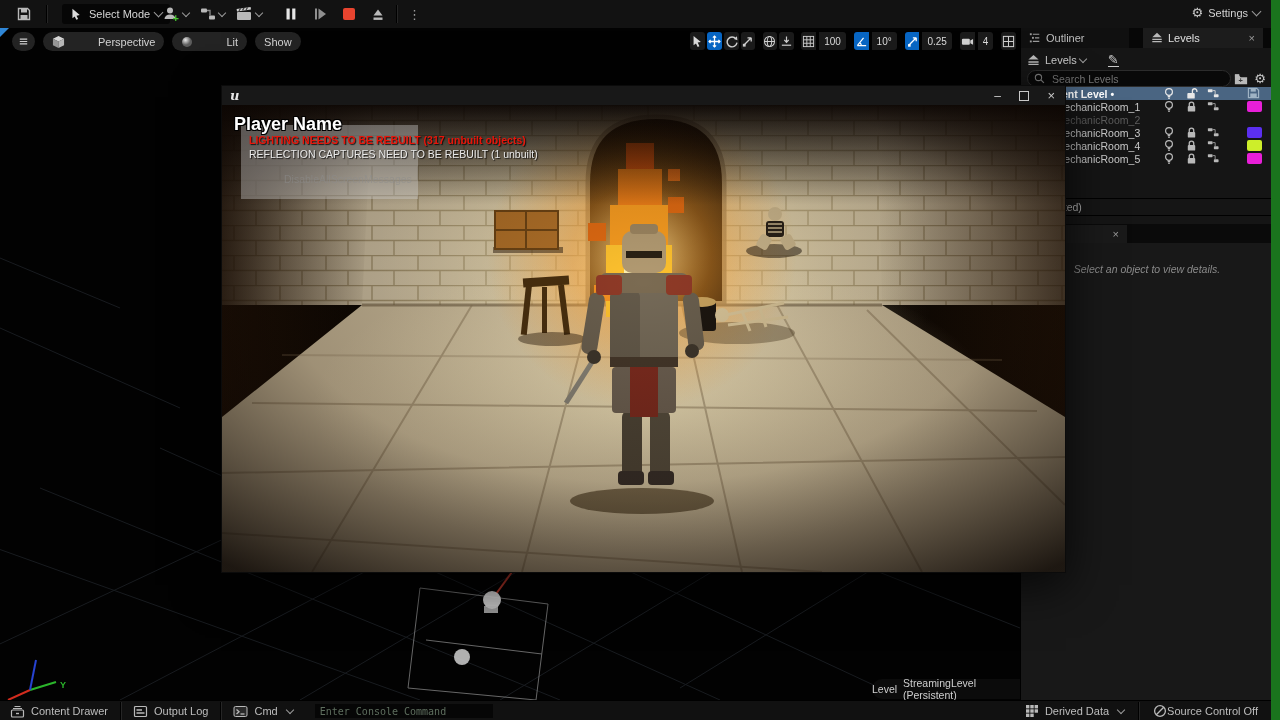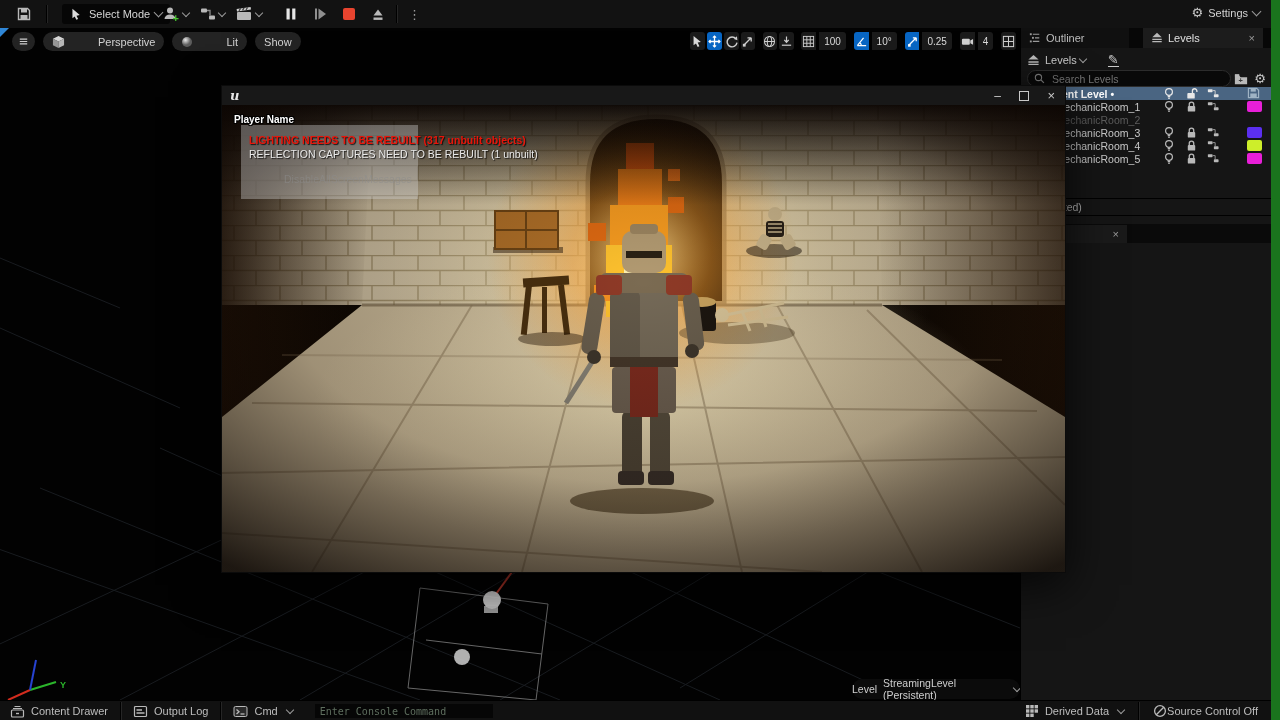--- a/index.html
+++ b/index.html
@@ -15,40 +15,40 @@
   .tb-sep{width:1px;height:18px;background:#000;box-shadow:1px 0 0 #262626;}
   #selectmode{background:#060606;border-radius:3px;height:20px;padding:0 8px;color:#d6d6d6;}
   
   #viewport{left:0;top:28px;width:1020px;height:672px;background:#020202;overflow:hidden;}
   .pill{background:rgba(38,38,38,.92);border-radius:10px;height:19px;display:flex;align-items:center;padding:0 9px;color:#d2d2d2;gap:28px;}
   .vt-btn{width:19px;height:18px;background:#1b1b1b;border-radius:3px;display:flex;align-items:center;justify-content:center;}
   .vt-btn.active{background:#0866c4;}
   .vt-val{height:18px;background:#1b1b1b;border-radius:0 3px 3px 0;display:flex;align-items:center;padding:0 5px;color:#dadada;font-size:10px;margin-left:1px;}
   .vt-join{border-radius:3px 0 0 3px;}
   #vp-corner{left:0;top:28px;width:0;height:0;border-top:9px solid #2f86d6;border-right:9px solid transparent;}
-  #level-pill{left:852px;top:651px;width:168px;height:20px;background:rgba(12,12,12,.95);border-radius:10px;display:flex;align-items:center;justify-content:center;color:#cfcfcf;font-size:10.5px;}
+  #level-pill{left:872px;top:651px;width:168px;height:20px;background:rgba(12,12,12,.95);border-radius:10px;display:flex;align-items:center;justify-content:center;color:#cfcfcf;font-size:10.5px;}
   
   #rightpanel{left:1020px;top:28px;width:252px;height:692px;background:#151515;border-left:1px solid #000;}
   .tabbar{left:0;top:0;width:252px;height:20px;background:#070707;display:flex;}
   .tab{height:20px;display:flex;align-items:center;padding:0 8px;color:#bdbdbd;text-align:center;}
   .tab.inactive{background:#101010;}
   .tab.active{background:#1c1c1c;color:#e0e0e0;}
   .lv-row{height:13px;display:flex;align-items:center;position:relative;font-size:10.5px;color:#c9c9c9;}
   .lv-row .nm{position:absolute;left:6px;white-space:nowrap;}
   .lv-ic{position:absolute;top:0px;}
   .chip{position:absolute;left:226px;top:1px;width:15px;height:11px;border-radius:2px;}
   .lv-row.sel{background:#4a6582;color:#fff;font-weight:bold;}
   .lv-row.gray{color:#5d5d5d;}
   #searchbox{background:#090909;border:1px solid #2c2c2c;border-radius:9px;height:15px;display:flex;align-items:center;padding:0 6px;color:#6f6f6f;}
   #details-body{font-style:italic;color:#8a8a8a;}
   
   #preview{left:221px;top:85px;width:845px;height:488px;background:#000;border:1px solid #0b0b0b;box-sizing:border-box;box-shadow:0 12px 44px rgba(0,0,0,.75);z-index:5;}
   #pv-title{height:19px;background:#181818;display:flex;align-items:center;position:relative;color:#b5b5b5;font-size:10.5px;}
   #pv-content{position:relative;width:843px;height:467px;overflow:hidden;background:#0a0602;}
-  .hud-name{font-size:10px;font-weight:bold;color:#fff;text-shadow:1px 1px 0 #000,-1px 1px 0 #000,1px -1px 0 #000,-1px -1px 0 #000;}
+  .hud-name{font-size:18px;font-weight:bold;color:#fff;text-shadow:1px 1px 0 #000,-1px 1px 0 #000,1px -1px 0 #000,-1px -1px 0 #000;}
   .warn{font-size:10.5px;font-weight:bold;text-shadow:1px 1px 1px rgba(0,0,0,.8);white-space:nowrap;}
   
   #statusbar{left:0;top:700px;width:1280px;height:20px;background:#111;border-top:1px solid #000;z-index:6;display:flex;align-items:center;color:#bdbdbd;}
   #console-input{width:168px;height:14px;background:#060606;border:none;outline:none;font-family:"DejaVu Sans Mono",monospace;font-size:10px;color:#8fa08f;padding:0 5px;}
   #console-input::placeholder{color:#5e6e5e;}
   #greenstrip{left:1271px;top:0;width:9px;height:720px;background:#1a741d;z-index:9;}
   .icg{display:inline-flex;align-items:center;justify-content:center;}
 </style>
 </head>
 <body>
@@ -457,20 +457,23 @@
     <div class="abs" style="left:0;top:170px;width:252px;height:16px;border-top:1px solid #000;border-bottom:1px solid #000;display:flex;align-items:center;">
       <span style="margin-left:6px;color:#b0b0b0;font-size:10.5px;">(1 selected)</span>
     </div>
 
     <div class="abs" style="left:0;top:196px;width:252px;height:19px;background:#0a0a0a;">
       <div class="abs" style="left:20px;top:1px;width:86px;height:18px;background:#1a1a1a;display:flex;align-items:center;justify-content:flex-end;padding-right:8px;box-sizing:border-box;">
         <span style="color:#9a9a9a;font-size:11px;">×</span>
       </div>
     </div>
 
+    <div class="abs" style="left:0;top:215px;width:252px;height:477px;background:#181818;">
+      <div id="details-body" style="text-align:center;margin-top:20px;font-size:10.5px;">Select an object to view details.</div>
+    </div>
   </div>
 
   <div id="preview" class="abs">
     <div id="pv-title">
       <span style="margin-left:8px;font-family:'DejaVu Serif',serif;font-style:italic;font-weight:bold;color:#e8e8e8;font-size:13px;">u</span>
       <span style="position:absolute;right:64px;color:#c9c9c9;font-size:12px;">–</span>
       <span style="position:absolute;right:36px;width:8px;height:8px;border:1.3px solid #c9c9c9;display:inline-block;"></span>
       <span style="position:absolute;right:10px;color:#c9c9c9;font-size:13px;">×</span>
     </div>
 

